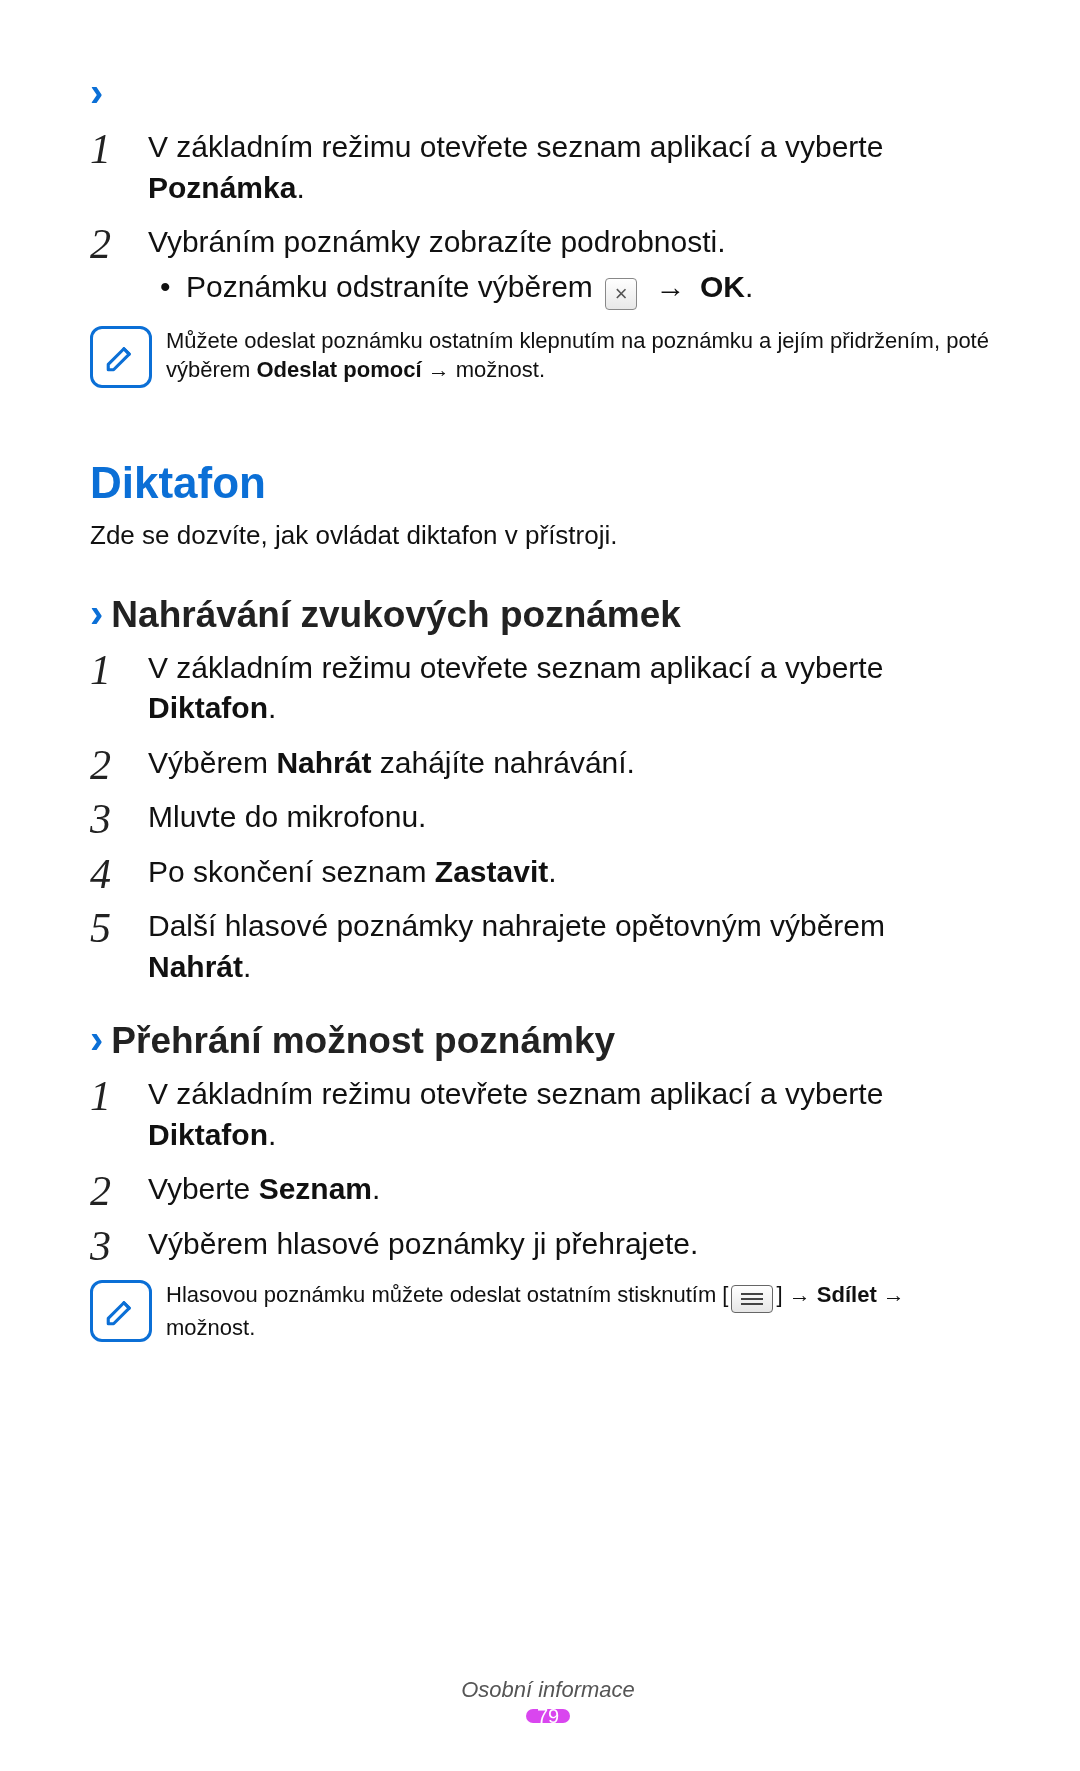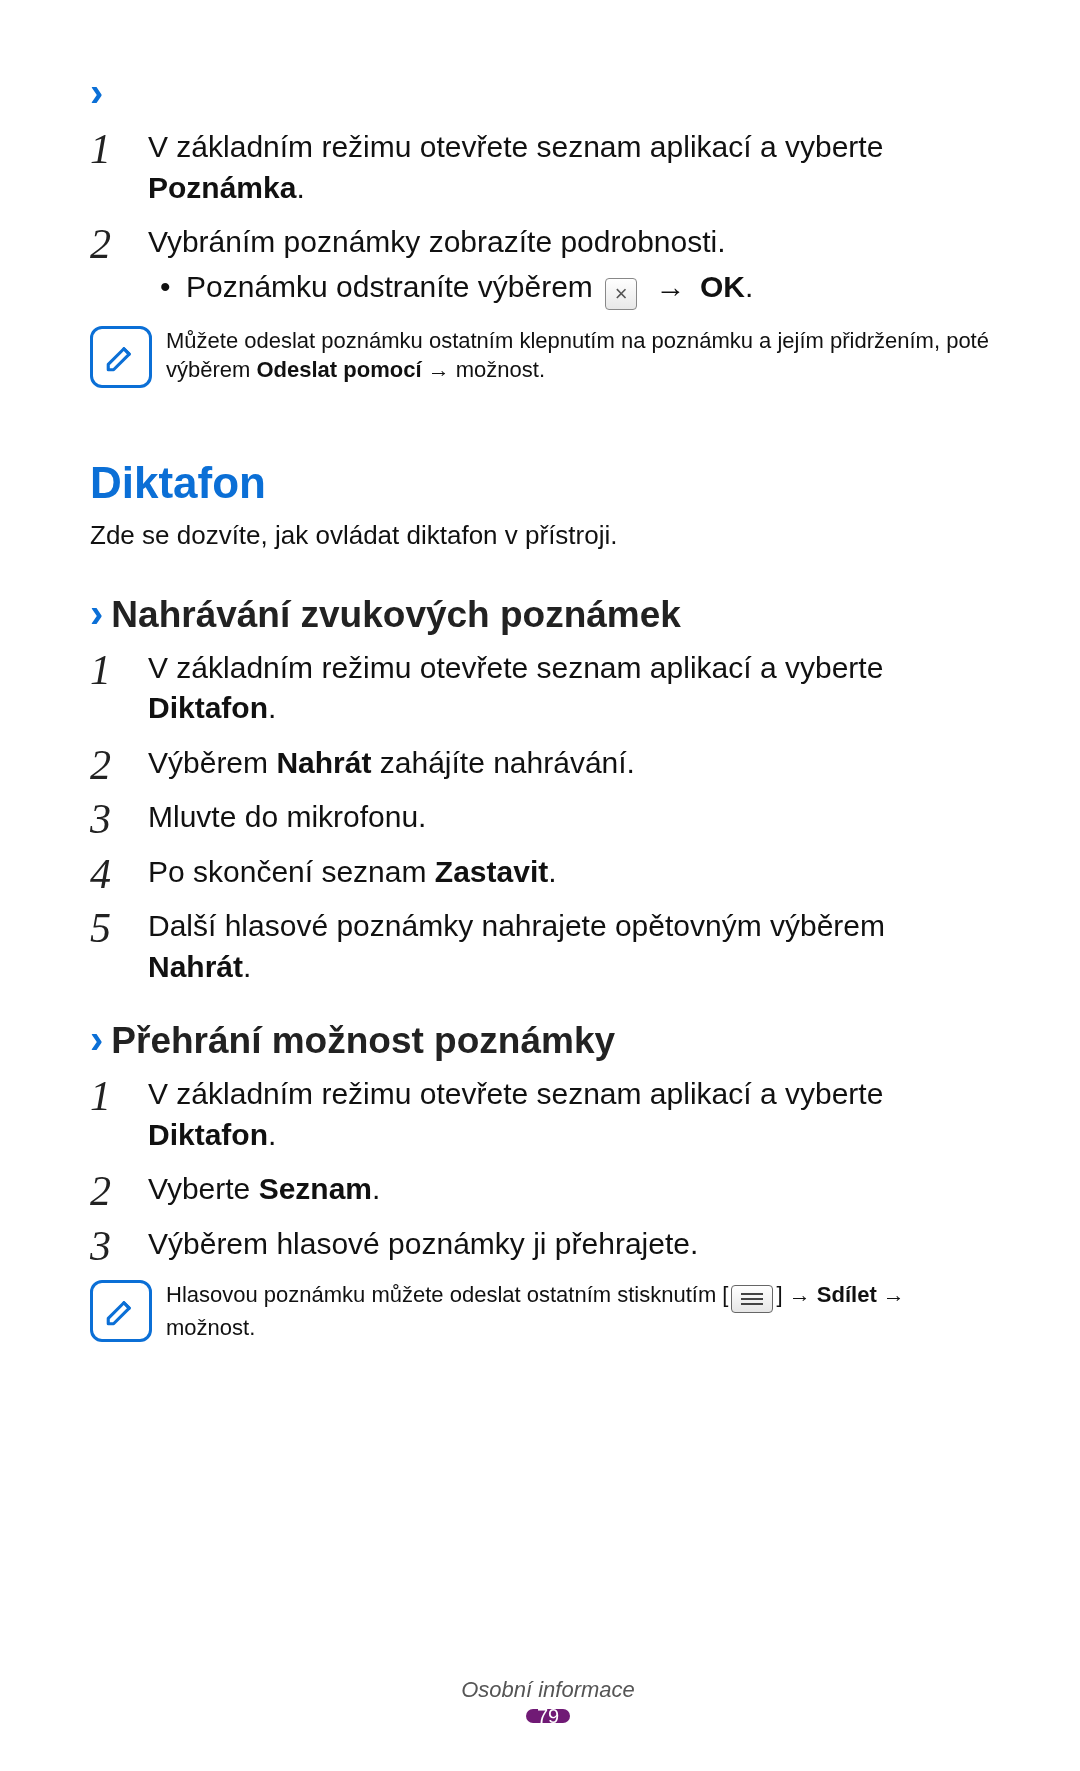--- a/index.html
+++ b/index.html
@@ -170,21 +170,21 @@
   }
   .footer .label {
     font-style: italic;
     font-size: 22px;
     color: #555;
   }
   .footer .pagebox {
     margin: 6px auto 0 auto;
     width: 44px;
     height: 14px;
-    background: #701a75;
+    background: #d946ef;
     color: #fff;
     font-size: 20px;
     display: flex;
     align-items: center;
     justify-content: center;
     border-radius: 15px;
   }
   .block { margin-bottom: 30px; }
 </style>
 </head>

